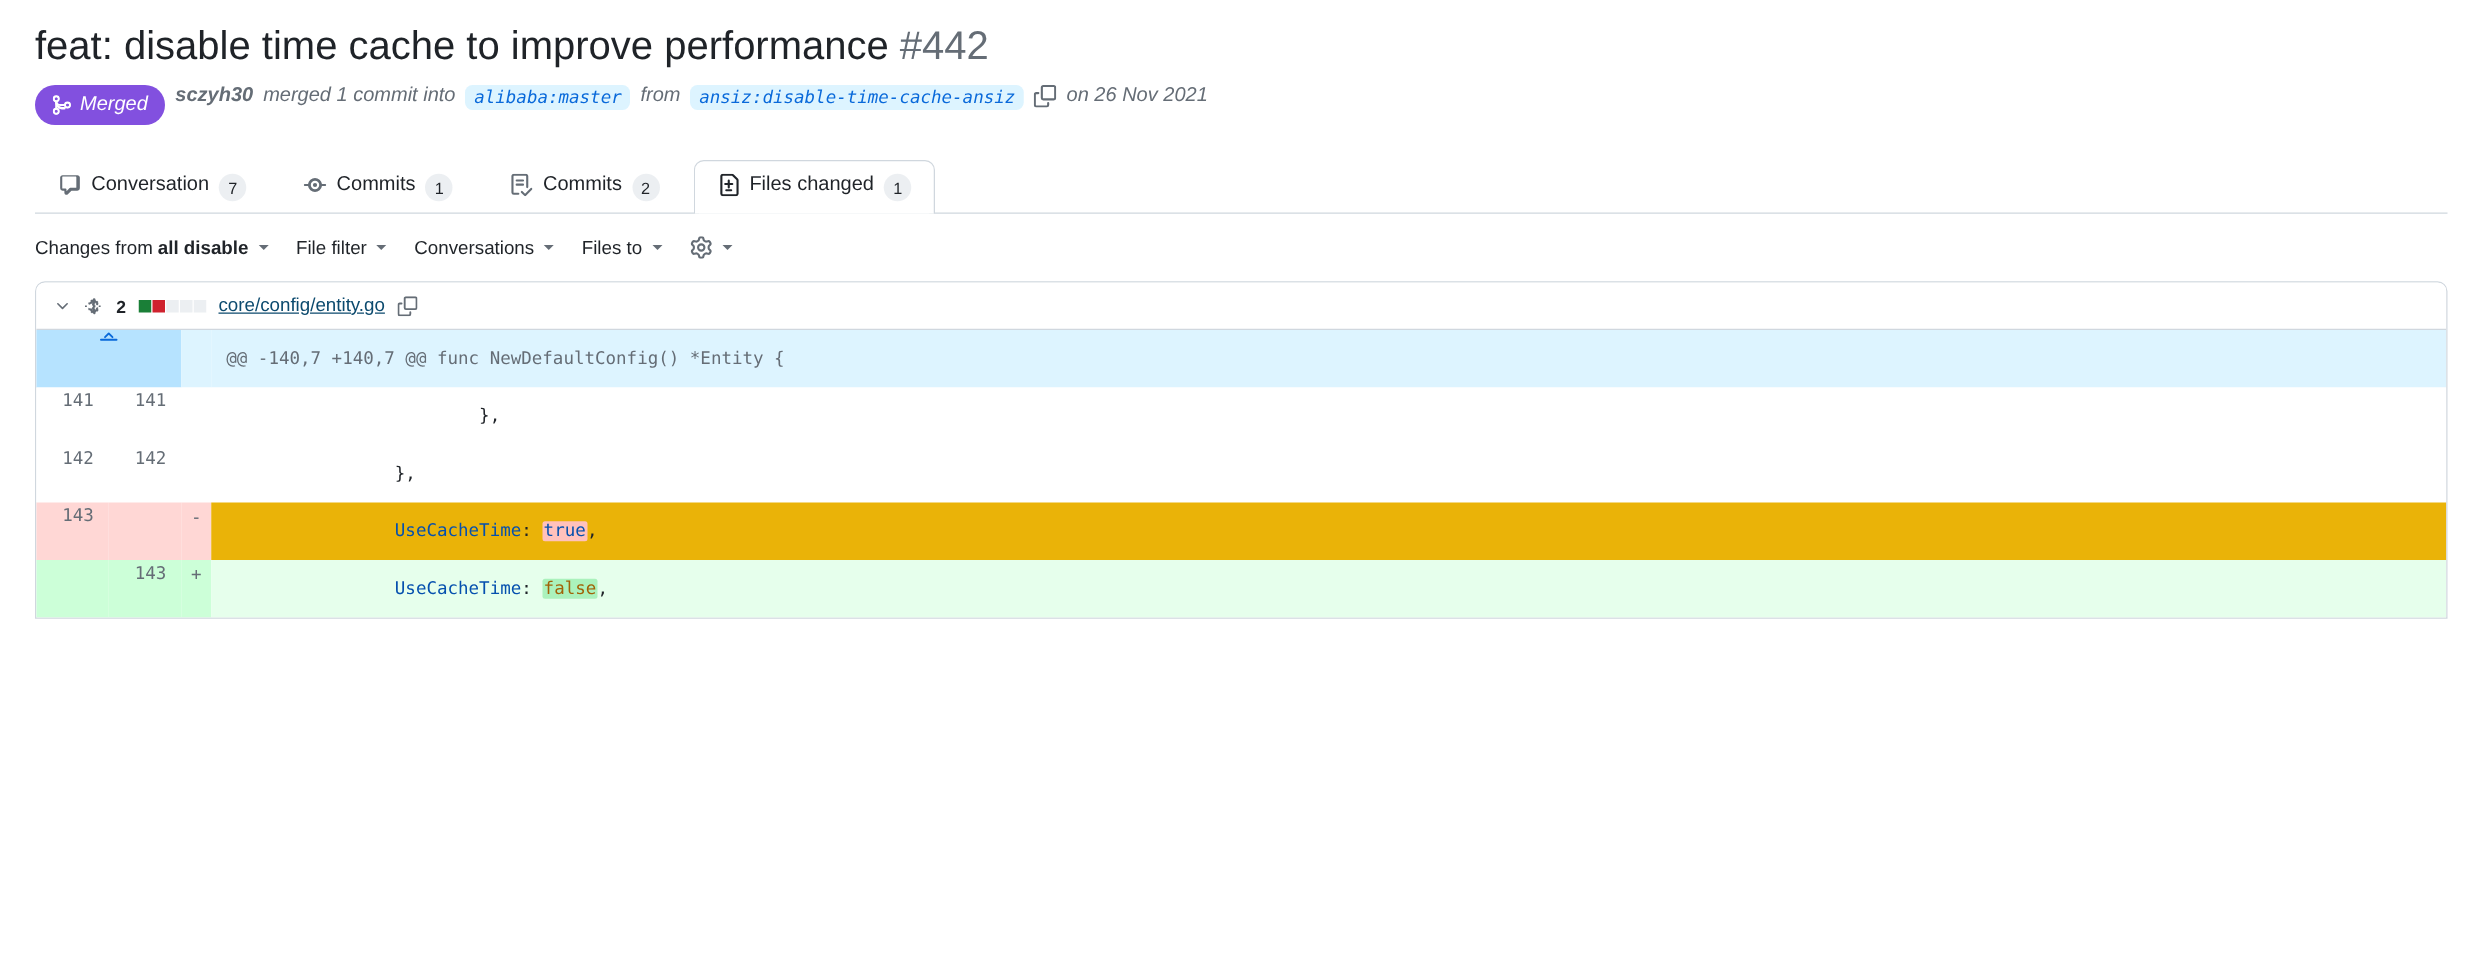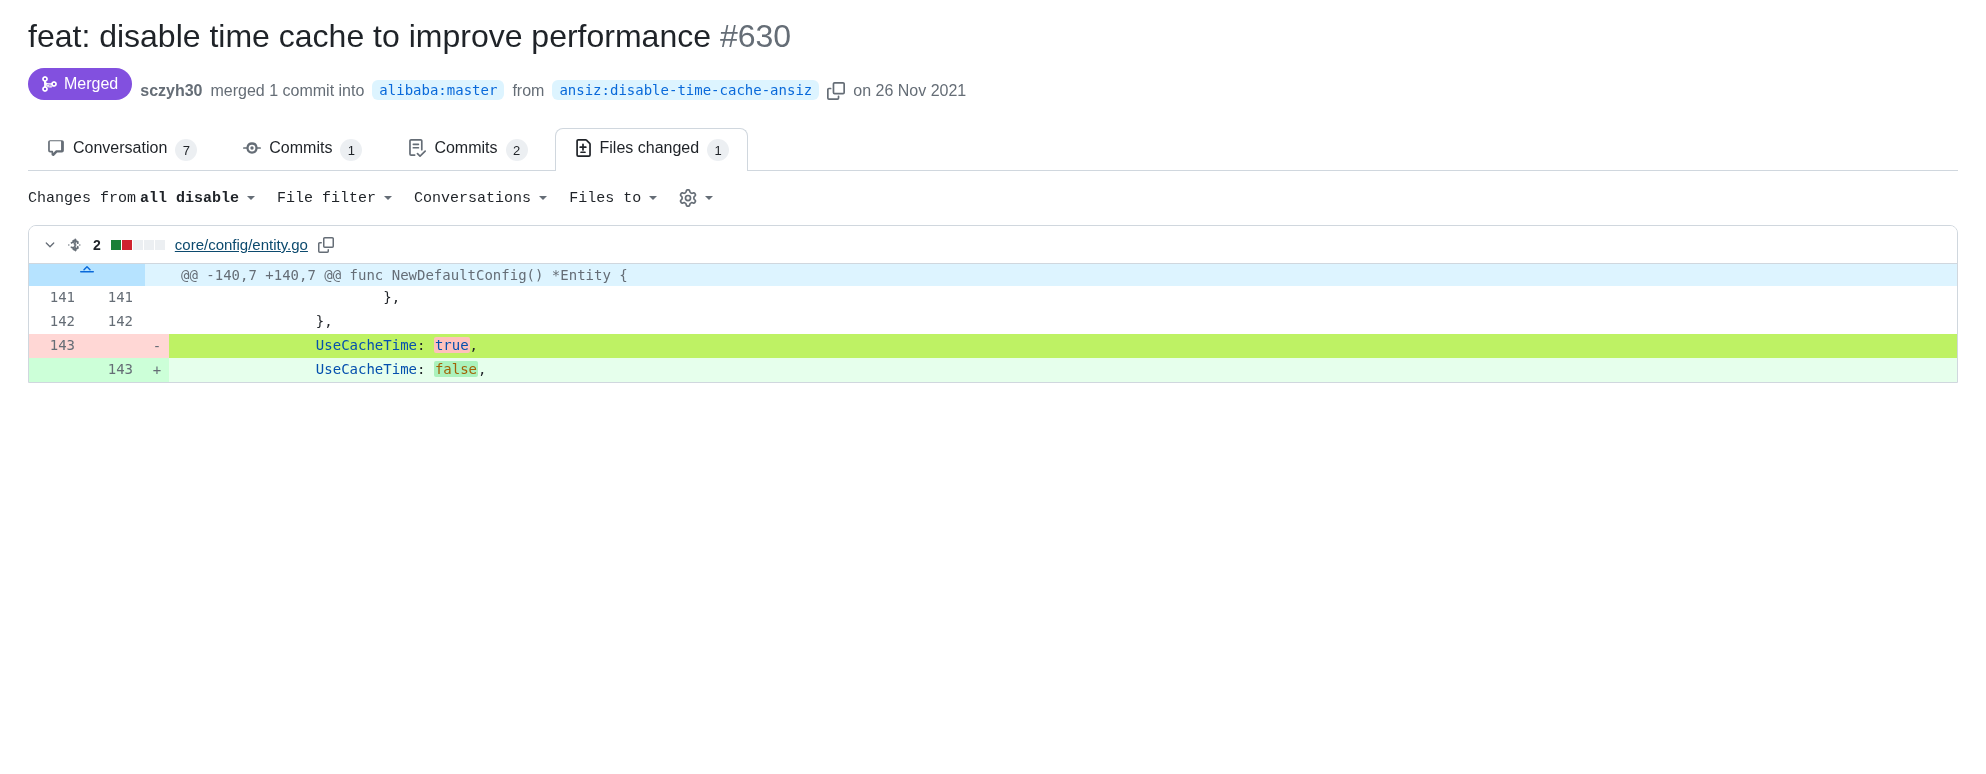--- a/index.html
+++ b/index.html
@@ -13,26 +13,27 @@
   }
   .pr-title {
     font-size: 32px;
     font-weight: 400;
     margin: 6px 0 12px 0;
     line-height: 1.25;
   }
   .pr-title .number { color: #656d76; font-weight: 300; }
   .meta-row {
     display: flex;
-    align-items: flex-end;
+    align-items: flex-start;
     gap: 8px;
     flex-wrap: wrap;
     font-size: 16px;
     color: #656d76;
     margin-bottom: 28px;
+    font-style: italic;
   }
   .state-badge {
     background: #8250df;
     color: #fff;
     padding: 7px 14px;
     border-radius: 999px;
     font-weight: 500;
     font-size: 16px;
     display: inline-flex;
     align-items: center;
@@ -89,21 +90,20 @@
     color: #1f2328;
     padding: 0 6px;
   }
   .toolbar {
     display: flex;
     align-items: center;
     gap: 22px;
     padding: 18px 0;
     font-size: 15px;
     color: #1f2328;
-    font-family: Liberation Mono, monospace;
   }
   .toolbar .item { display: inline-flex; align-items: center; gap: 4px; cursor: pointer; }
   .toolbar .caret {
     width: 0; height: 0;
     border-left: 4px solid transparent;
     border-right: 4px solid transparent;
     border-top: 4px solid #656d76;
     margin-left: 4px;
   }
   .toolbar .octicon { width: 18px; height: 18px; fill: #656d76; }
@@ -134,42 +134,42 @@
   .diff-table { width: 100%; border-collapse: collapse; table-layout: fixed; }
   .diff-table td {
     font-family: ui-monospace, SFMono-Regular, Menlo, Consolas, monospace;
     font-size: 14px;
     line-height: 22px;
     white-space: pre;
     vertical-align: top;
   }
   .num-col { width: 58px; text-align: right; padding: 0 12px; color: #656d76; user-select: none; }
   .mark-col { width: 24px; text-align: center; color: #656d76; user-select: none; }
-  .code-col { padding: 0 12px; }
+  .code-col { padding: 12px 12px; }
   .hunk-row td { background: #ddf4ff; }
   .hunk-row .num-col { background: #b6e3ff; }
   .hunk-row .exp-icon { display: inline-flex; align-items: center; justify-content: center; width: 100%; }
   .hunk-row .exp-icon svg { width: 16px; height: 16px; fill: #0969da; }
   .hunk-text { color: #656d76; }
   .ctx-row td { background: #fff; }
-  .del-row td { background: #bef264; }
+  .del-row td { background: #eab308; }
   .del-row .num-col, .del-row .mark-col { background: #ffd7d5; }
   .add-row td { background: #e6ffec; }
   .add-row .num-col, .add-row .mark-col { background: #ccffd8; }
   .tok-key { color: #0550ae; }
   .tok-type { color: #0550ae; }
   .tok-bool-del { background: #ffc1bc; border-radius: 2px; padding: 0 1px; color: #0550ae; }
   .tok-bool-add { background: #abf2bc; border-radius: 2px; padding: 0 1px; color: #a16207; }
 </style>
 </head>
 <body>
 
 <h1 class="pr-title">
   <span>feat: disable time cache to improve performance</span>
-  <span class="number">#630</span>
+  <span class="number">#442</span>
 </h1>
 
 <div class="meta-row">
   <span class="state-badge">
     <svg viewBox="0 0 16 16">
         <path d="M5 3a2 2 0 1 1-4 0 2 2 0 0 1 4 0Zm0 10a2 2 0 1 1-4 0 2 2 0 0 1 4 0Zm9-5a2 2 0 1 1-4 0 2 2 0 0 1 4 0ZM3 5.5a.5.5 0 0 1 .5.5 4 4 0 0 0 4 4h2a.5.5 0 0 1 0 1h-2a5 5 0 0 1-5-5 .5.5 0 0 1 .5-.5Zm0 0v6" stroke="#fff" stroke-width="1" fill="none"></path>
         <circle cx="3" cy="3" r="2" fill="none" stroke="#fff" stroke-width="1.5"></circle>
         <circle cx="3" cy="13" r="2" fill="none" stroke="#fff" stroke-width="1.5"></circle>
         <circle cx="12" cy="8" r="2" fill="none" stroke="#fff" stroke-width="1.5"></circle>
         <path d="M3 5v6" stroke="#fff" stroke-width="1.5"></path>

